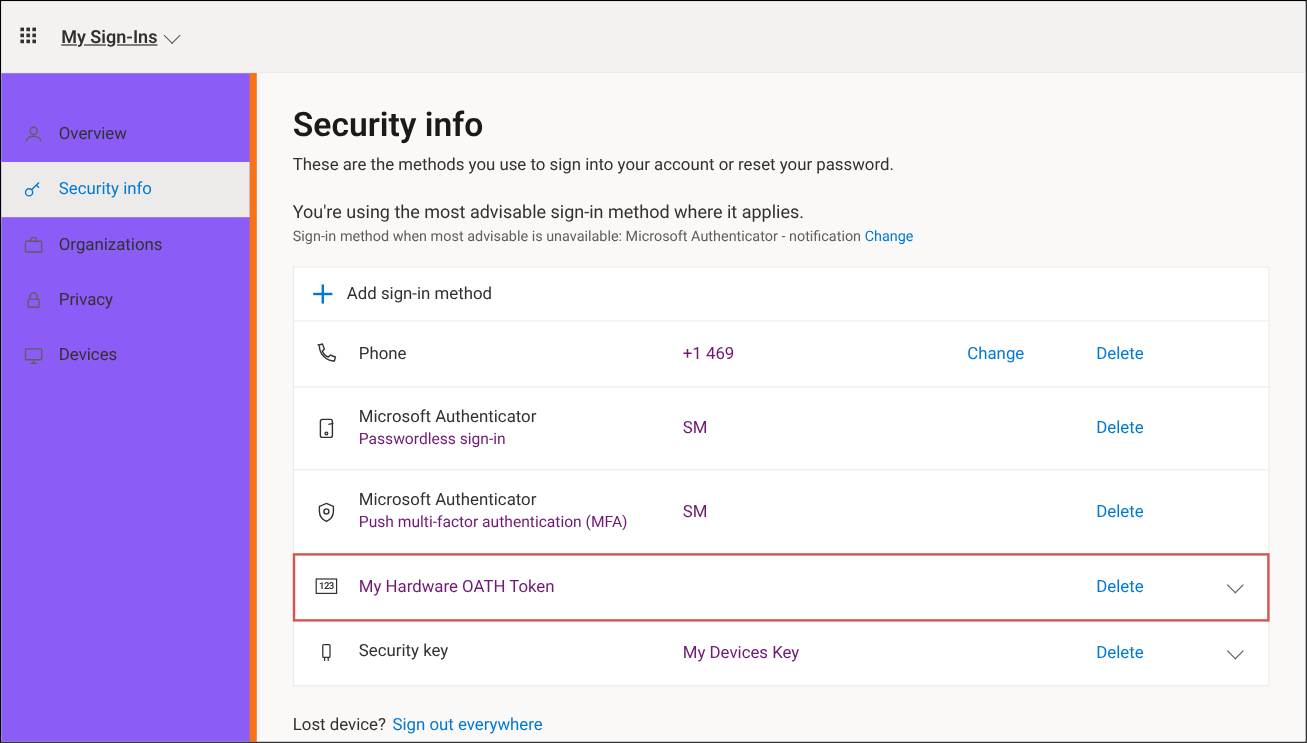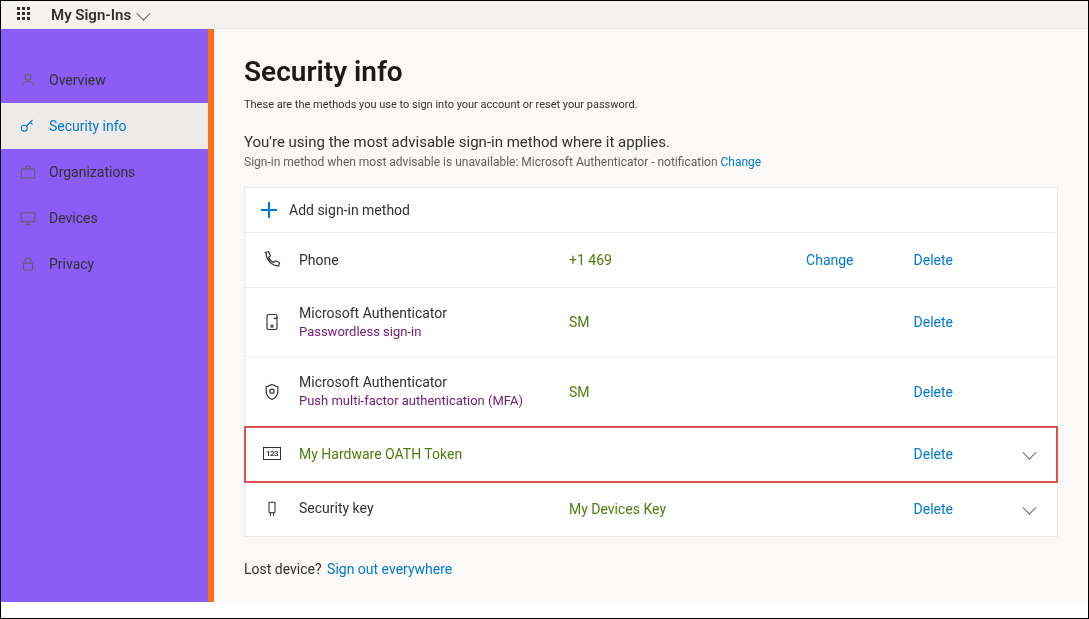--- a/index.html
+++ b/index.html
@@ -8,26 +8,27 @@
     font-size: 14px;
     color: #323130;
     background: #fff;
     width: 1089px;
     height: 619px;
     overflow: hidden;
     border: 1px solid #000;
   }
   
   .header {
-    height: 28px;
+    height: 60px;
     background: #f3f2f1;
     display: flex;
     align-items: center;
     padding: 0 16px;
     border-bottom: 1px solid #edebe9;
+    text-decoration: underline;
   }
   .waffle-icon {
     width: 16px; height: 16px;
     display: grid;
     grid-template-columns: repeat(3, 3px);
     grid-template-rows: repeat(3, 3px);
     gap: 2px;
     margin-right: 18px;
   }
   .waffle-icon span { background: #323130; width: 3px; height: 3px; }
@@ -77,21 +78,21 @@
     padding: 26px 30px 20px 30px;
     overflow-y: auto;
   }
   .page-title {
     font-size: 28px;
     font-weight: 600;
     color: #1b1a19;
     margin-bottom: 10px;
   }
   .page-subtitle {
-    font-size: 11px;
+    font-size: 14px;
     color: #323130;
     margin-bottom: 22px;
   }
   .info-line {
     font-size: 15px;
     color: #323130;
     margin-bottom: 4px;
   }
   .info-sub {
     font-size: 12px;
@@ -142,21 +143,21 @@
     color: #323130;
   }
   .method-icon svg { stroke: #323130; fill: none; stroke-width: 1.4; }
   .method-name-col {
     width: 270px;
     line-height: 1.35;
   }
   .method-name-col .sub { color: #701a75; font-size: 13px; }
   .method-value-col {
     flex: 1;
-    color: #4d7c0f;
+    color: #701a75;
   }
   .method-actions {
     display: flex;
     align-items: center;
     gap: 60px;
   }
   .link {
     color: #0078d4;
     cursor: pointer;
     font-size: 14px;
@@ -235,34 +236,34 @@
         <svg viewBox="0 0 24 24" width="18" height="18">
             <rect x="3" y="8" width="18" height="12" rx="1"></rect>
             <path d="M9 8V6a2 2 0 012-2h2a2 2 0 012 2v2"></path>
           </svg>
       </span>
       <span>Organizations</span>
     </div>
     <div class="sidebar-item">
       <span class="side-icon">
         <svg viewBox="0 0 24 24" width="18" height="18">
+            <rect x="6" y="11" width="12" height="9" rx="1"></rect>
+            <path d="M8 11V8a4 4 0 118 0v3"></path>
+          </svg>
+      </span>
+      <span>Privacy</span>
+    </div>
+    <div class="sidebar-item">
+      <span class="side-icon">
+        <svg viewBox="0 0 24 24" width="18" height="18">
             <rect x="3" y="5" width="18" height="12" rx="1"></rect>
             <path d="M8 21h8m-4-4v4"></path>
           </svg>
       </span>
       <span>Devices</span>
-    </div>
-    <div class="sidebar-item">
-      <span class="side-icon">
-        <svg viewBox="0 0 24 24" width="18" height="18">
-            <rect x="6" y="11" width="12" height="9" rx="1"></rect>
-            <path d="M8 11V8a4 4 0 118 0v3"></path>
-          </svg>
-      </span>
-      <span>Privacy</span>
     </div>
   </div>
 
   <div class="main">
     <h1 class="page-title">Security info</h1>
     <div class="page-subtitle">These are the methods you use to sign into your account or reset your password.</div>
 
     <div class="info-line">You're using the most advisable sign-in method where it applies.</div>
     <div class="info-sub">
       <span>Sign-in method when most advisable is unavailable: Microsoft Authenticator - notification </span><a>Change</a>

